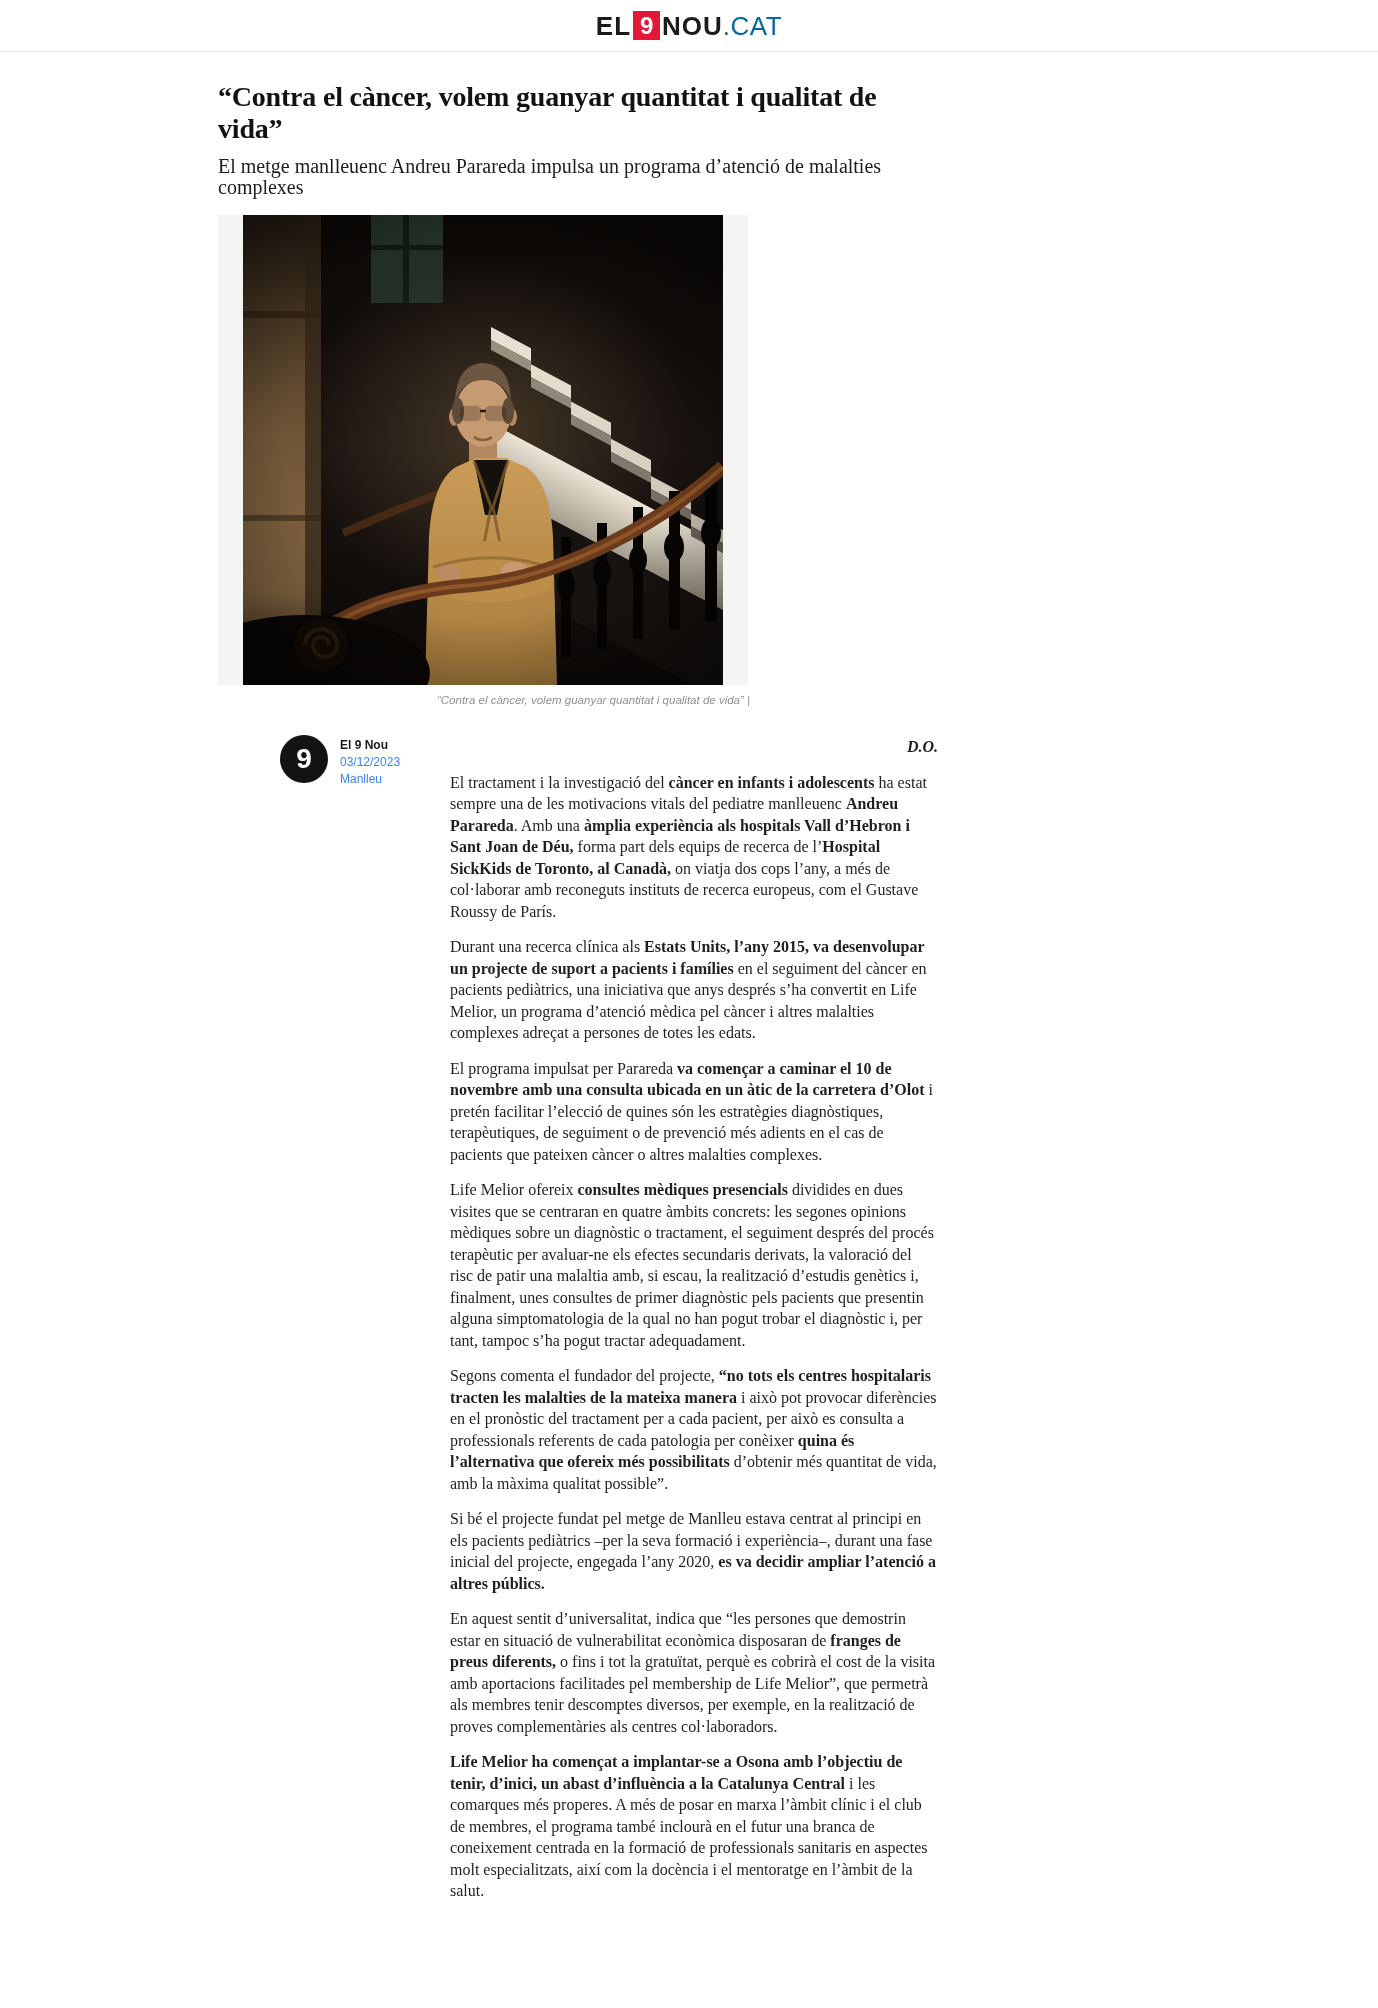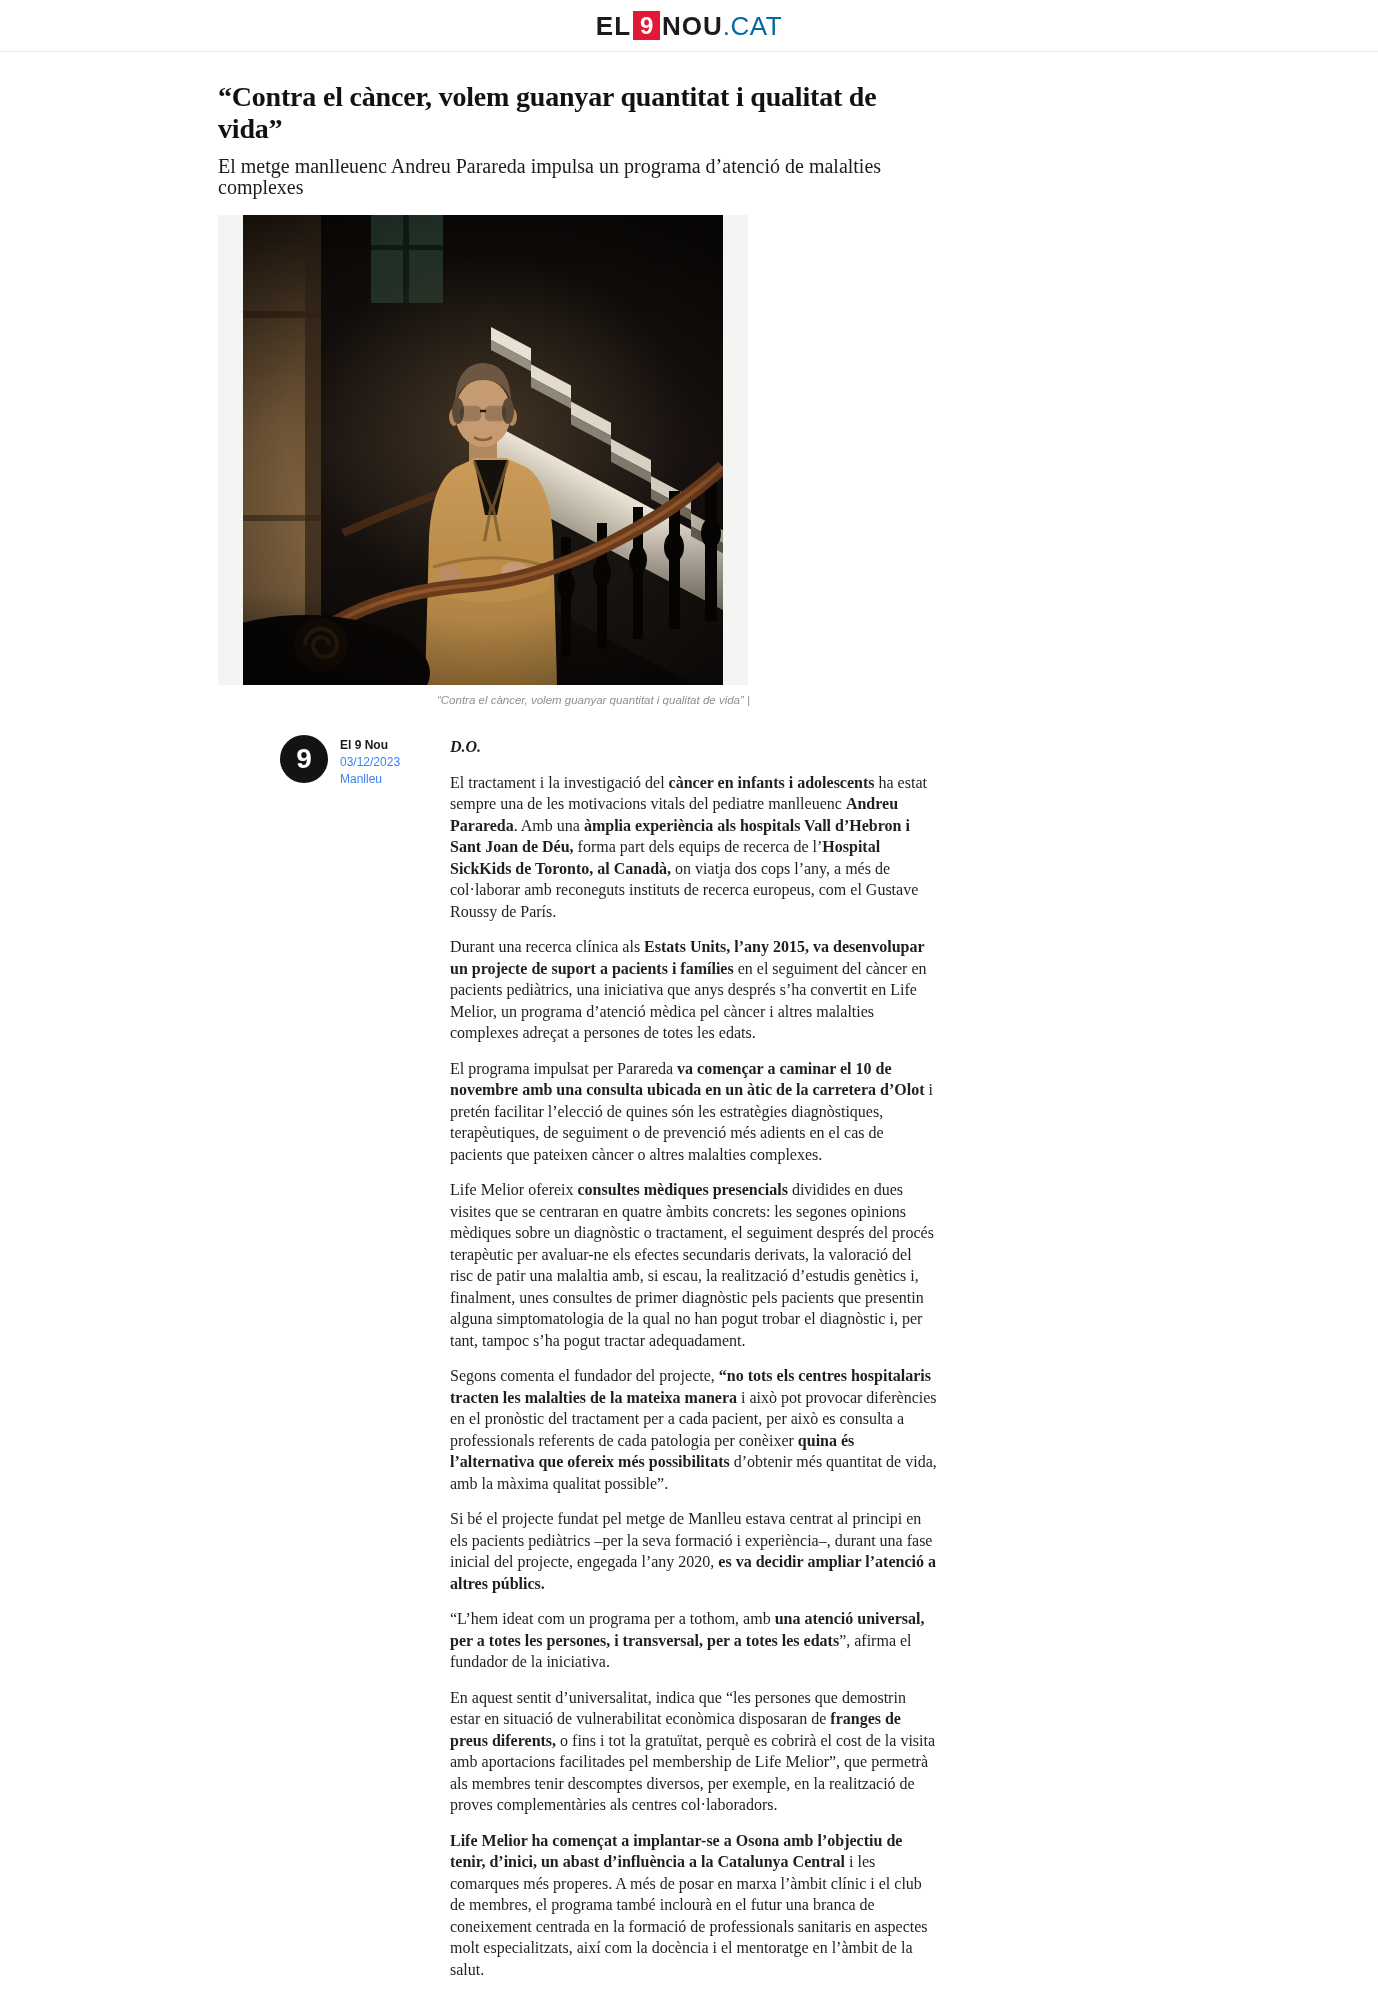--- a/index.html
+++ b/index.html
@@ -90,20 +90,21 @@
   .byline-date, .byline-location { color: #3b82f6; font-weight: 400; }
 
   .body-col {
     width: 488px;
     font-family: "Liberation Serif", serif;
     font-size: 16px; line-height: 21.5px; color: #1f1f1f;
   }
   .signature {
     font-style: italic; font-weight: 700;
     margin: 1px 0 14px 0;
+    text-align: right;
   }
   .body-col p.body-para { margin: 0 0 14px 0; }
   .body-col strong { font-weight: 700; }
 </style>
 </head>
 <body>
 
 <div class="page">
 
   <header>
@@ -260,21 +261,20 @@
 
       <div class="body-col">
         <p class="signature">D.O.</p>
         <div id="paragraphs">
             <p class="body-para"><span>El tractament i la investigació del </span><strong>càncer en infants i adolescents</strong><span> ha estat sempre una de les motivacions vitals del pediatre manlleuenc </span><strong>Andreu Parareda</strong><span>. Amb una </span><strong>àmplia experiència als hospitals Vall d’Hebron i Sant Joan de Déu,</strong><span> forma part dels equips de recerca de l’</span><strong>Hospital SickKids de Toronto, al Canadà,</strong><span> on viatja dos cops l’any, a més de col·laborar amb reconeguts instituts de recerca europeus, com el Gustave Roussy de París.</span></p>
             <p class="body-para"><span>Durant una recerca clínica als </span><strong>Estats Units, l’any 2015, va desenvolupar un projecte de suport a pacients i famílies</strong><span> en el seguiment del càncer en pacients pediàtrics, una iniciativa que anys després s’ha convertit en Life Melior, un programa d’atenció mèdica pel càncer i altres malalties complexes adreçat a persones de totes les edats.</span></p>
             <p class="body-para"><span>El programa impulsat per Parareda </span><strong>va començar a caminar el 10 de novembre amb una consulta ubicada en un àtic de la carretera d’Olot</strong><span> i pretén facilitar l’elecció de quines són les estratègies diagnòstiques, terapèutiques, de seguiment o de prevenció més adients en el cas de pacients que pateixen càncer o altres malalties complexes.</span></p>
             <p class="body-para"><span>Life Melior ofereix </span><strong>consultes mèdiques presencials</strong><span> dividides en dues visites que se centraran en quatre àmbits concrets: les segones opinions mèdiques sobre un diagnòstic o tractament, el seguiment després del procés terapèutic per avaluar-ne els efectes secundaris derivats, la valoració del risc de patir una malaltia amb, si escau, la realització d’estudis genètics i, finalment, unes consultes de primer diagnòstic pels pacients que presentin alguna simptomatologia de la qual no han pogut trobar el diagnòstic i, per tant, tampoc s’ha pogut tractar adequadament.</span></p>
             <p class="body-para"><span>Segons comenta el fundador del projecte, </span><strong>“no tots els centres hospitalaris tracten les malalties de la mateixa manera</strong><span> i això pot provocar diferències en el pronòstic del tractament per a cada pacient, per això es consulta a professionals referents de cada patologia per conèixer </span><strong>quina és l’alternativa que ofereix més possibilitats</strong><span> d’obtenir més quantitat de vida, amb la màxima qualitat possible”.</span></p>
             <p class="body-para"><span>Si bé el projecte fundat pel metge de Manlleu estava centrat al principi en els pacients pediàtrics –per la seva formació i experiència–, durant una fase inicial del projecte, engegada l’any 2020, </span><strong>es va decidir ampliar l’atenció a altres públics.</strong></p>
-            <p class="body-para"><span>“L’hem ideat com un programa per a tothom, amb </span><strong>una atenció universal, per a totes les persones, i transversal, per a totes les edats</strong><span>”, afirma el fundador de la iniciativa.</span></p>
             <p class="body-para"><span>En aquest sentit d’universalitat, indica que “les persones que demostrin estar en situació de vulnerabilitat econòmica disposaran de </span><strong>franges de preus diferents,</strong><span> o fins i tot la gratuïtat, perquè es cobrirà el cost de la visita amb aportacions facilitades pel membership de Life Melior”, que permetrà als membres tenir descomptes diversos, per exemple, en la realització de proves complementàries als centres col·laboradors.</span></p>
             <p class="body-para"><strong>Life Melior ha començat a implantar-se a Osona amb l’objectiu de tenir, d’inici, un abast d’influència a la Catalunya Central</strong><span> i les comarques més properes. A més de posar en marxa l’àmbit clínic i el club de membres, el programa també inclourà en el futur una branca de coneixement centrada en la formació de professionals sanitaris en aspectes molt especialitzats, així com la docència i el mentoratge en l’àmbit de la salut.</span></p>
           </div>
       </div>
 
     </div>
 
   </main>
 </div>
 

